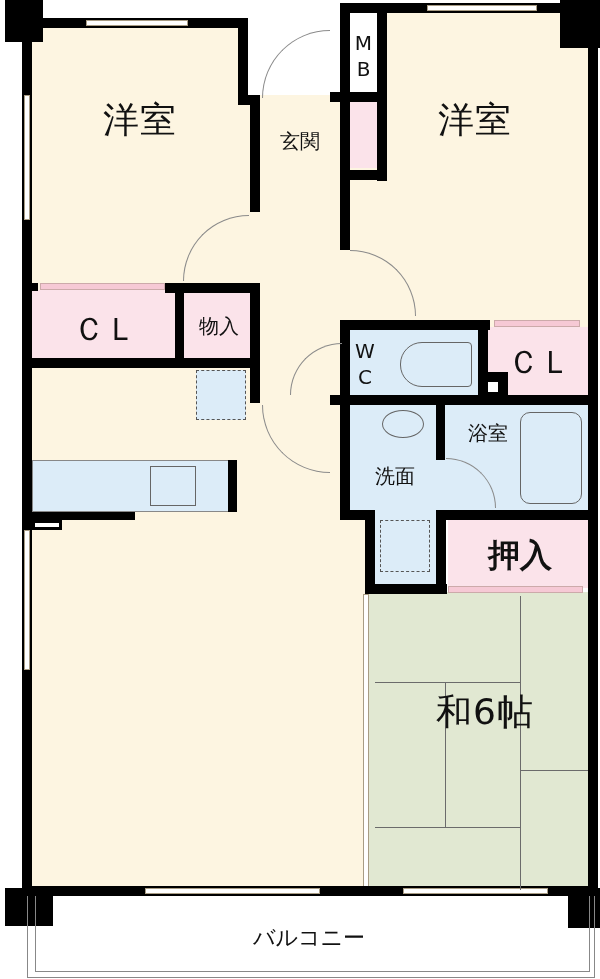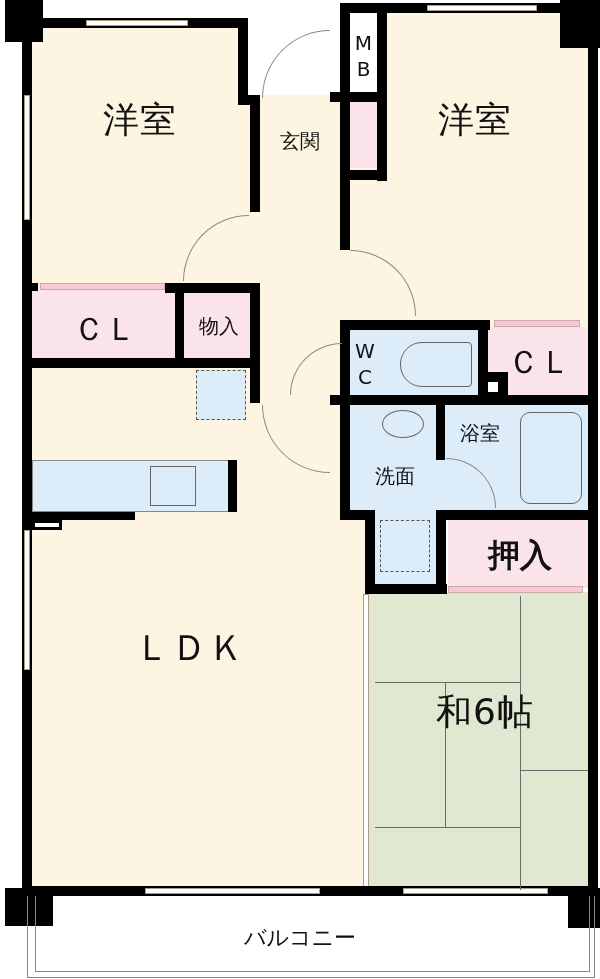--- a/index.html
+++ b/index.html
@@ -127,23 +127,22 @@
   <div>M</div>
   <div>B</div>
 </div>
 <div class="label med" style="left:40px;top:312px;width:130px;">ＣＬ</div>
 <div class="label sm" style="left:183px;top:315px;width:72px;">物入</div>
 <div class="label med" style="left:492px;top:345px;width:95px;">ＣＬ</div>
 <div class="label vtext" style="left:350px;top:338px;width:30px;">
   <div>W</div>
   <div>C</div>
 </div>
-<div class="label sm" style="left:445px;top:422px;width:70px;">浴室</div>
+<div class="label sm" style="left:445px;top:422px;width:70px;padding-left:8px;">浴室</div>
 <div class="label sm" style="left:360px;top:465px;width:70px;">洗面</div>
 <div class="label med" style="left:455px;top:538px;width:130px;font-weight:bold;">押入</div>
 <div class="label big" style="left:100px;top:628px;width:180px;">
-  <div>ＬＤＫ</div>
 </div>
 <div class="label big" style="left:410px;top:692px;width:150px;">和6帖</div>
 
 <div class="abs" style="left:35px;top:896px;width:555px;height:76px;border:1px solid #888;border-top:none;"></div>
 <div class="abs" style="left:27px;top:896px;width:568px;height:82px;border:1px solid #888;border-top:none;"></div>
-<div class="label sm" style="left:200px;top:926px;width:200px;font-size:22px;">バルコニー</div>
+<div class="label sm" style="left:209px;top:926px;width:200px;font-size:22px;">バルコニー</div>
 
 </body></html>

